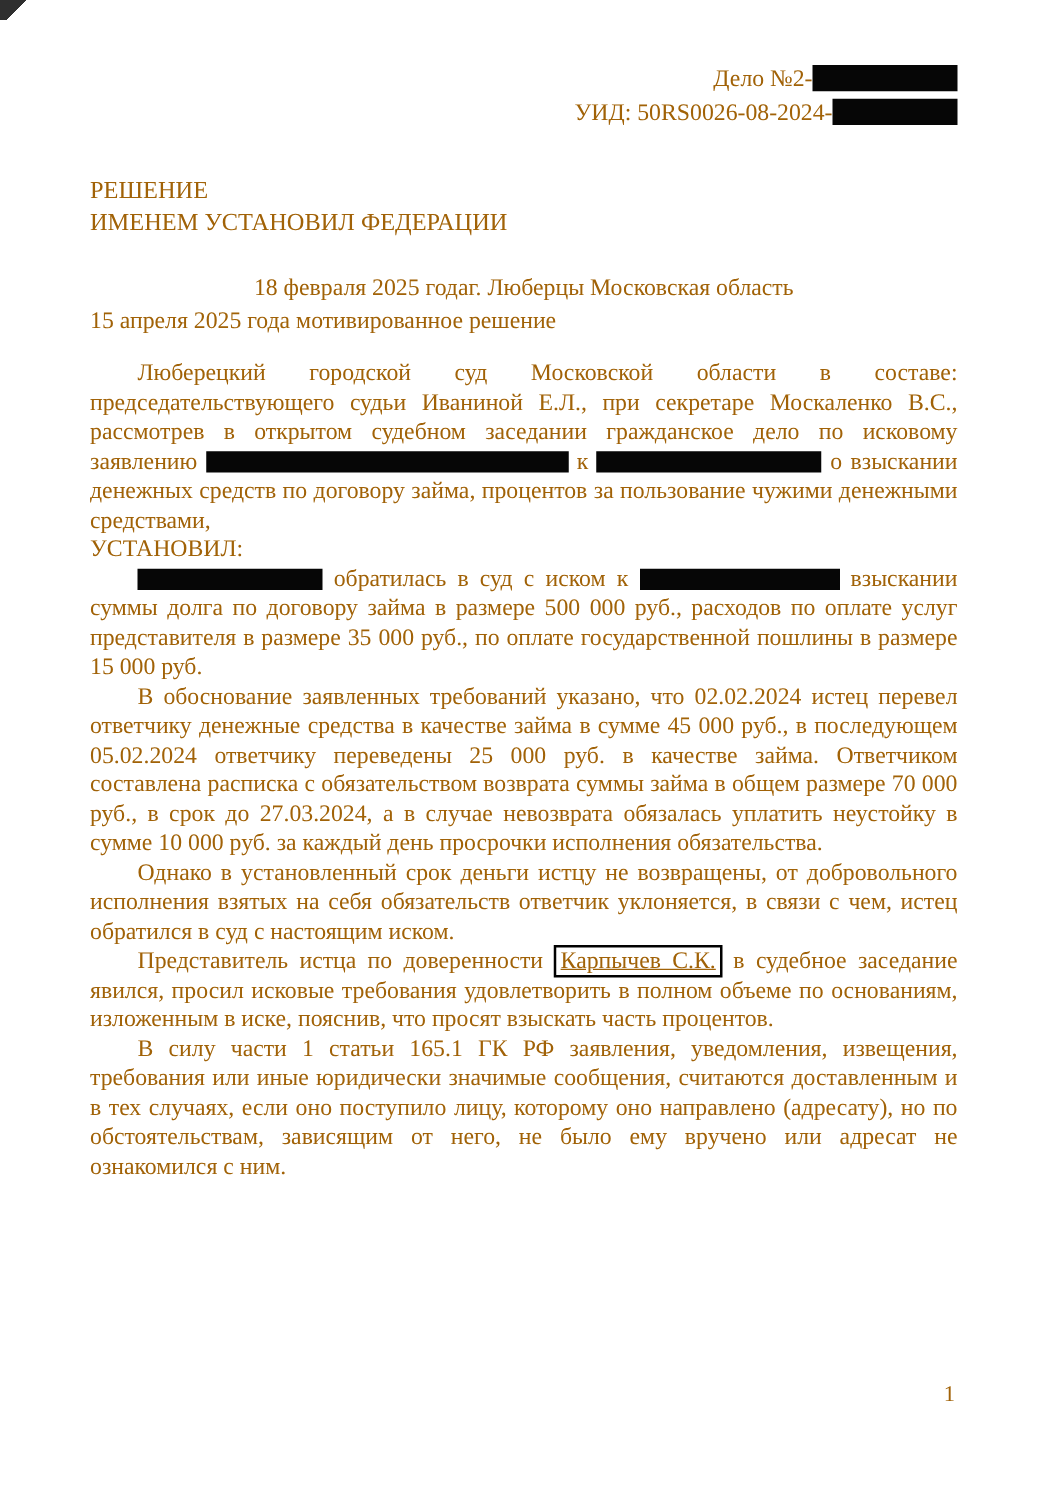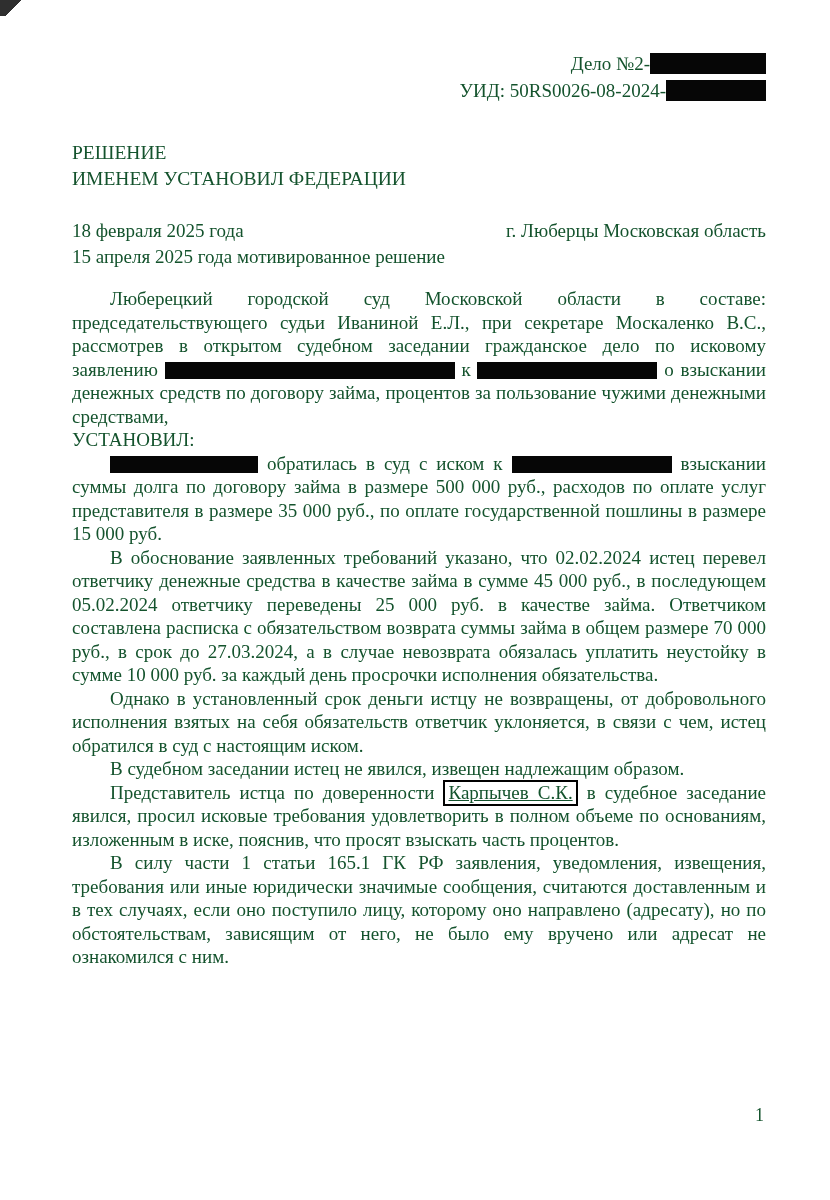--- a/index.html
+++ b/index.html
@@ -3,42 +3,42 @@
 <meta charset="utf-8">
 <style>
   * { box-sizing: border-box; }
   html, body { margin: 0; padding: 0; background: #e9e9e9; }
   .page {
     width: 830px; height: 1200px;
     background: #ffffff;
     position: relative;
     margin: 0 auto;
     font-family: "Liberation Serif", "DejaVu Serif", serif;
-    color: #14532d;
+    color: #a16207;
     padding: 50px 64px 0 72px;
     overflow: hidden;
   }
   .corner-artifact {
     position: absolute; left: 0; top: 0;
     width: 34px; height: 16px;
     background: linear-gradient(135deg, #2f2f2f 0%, #2f2f2f 42%, transparent 43%);
   }
   .header { text-align: right; font-size: 19px; line-height: 27px; }
   .redaction {
     display: inline-block;
     background: #060606;
     vertical-align: -3px;
     height: 17px;
   }
   .header .redaction { height: 21px; vertical-align: -4px; }
   .r-case { width: 116px; }
   .r-uid  { width: 100px; }
   .title { text-align: left; margin-top: 36px; font-size: 19.5px; line-height: 26px; }
   .date-row {
-    display: flex; justify-content: space-between;
+    display: flex; justify-content: center;
     margin-top: 26px; font-size: 19px; line-height: 26px;
   }
   .date-row2 { font-size: 19px; line-height: 26px; }
   .doc-body { margin-top: 17px; font-size: 19px; line-height: 23.5px; }
   .para { margin: 0; text-align: justify; }
   .para.indent { text-indent: 38px; }
   .para.center { text-align: left; text-indent: 0; }
   .boxed {
     border: 2px solid #000;
     padding: 0 3px 1px 3px;
@@ -74,19 +74,18 @@
     <span>г. Люберцы Московская область</span>
   </div>
   <div class="date-row2">15 апреля 2025 года мотивированное решение</div>
 
   <div class="doc-body">
       <p class="para indent">Люберецкий городской суд Московской области в составе: председательствующего судьи Иваниной Е.Л., при секретаре Москаленко В.С., рассмотрев в открытом судебном заседании гражданское дело по исковому заявлению <span class="redaction" style="width: 290px;"></span> к <span class="redaction" style="width: 180px;"></span> о взыскании денежных средств по договору займа, процентов за пользование чужими денежными средствами,</p>
       <p class="para center">УСТАНОВИЛ:</p>
       <p class="para indent"><span class="redaction" style="width: 148px;"></span> обратилась в суд с иском к <span class="redaction" style="width: 160px;"></span> взыскании суммы долга по договору займа в размере 500 000 руб., расходов по оплате услуг представителя в размере 35 000 руб., по оплате государственной пошлины в размере 15 000 руб.</p>
       <p class="para indent">В обоснование заявленных требований указано, что 02.02.2024 истец перевел ответчику денежные средства в качестве займа в сумме 45 000 руб., в последующем 05.02.2024 ответчику переведены 25 000 руб. в качестве займа. Ответчиком составлена расписка с обязательством возврата суммы займа в общем размере 70 000 руб., в срок до 27.03.2024, а в случае невозврата обязалась уплатить неустойку в сумме 10 000 руб. за каждый день просрочки исполнения обязательства.</p>
       <p class="para indent">Однако в установленный срок деньги истцу не возвращены, от добровольного исполнения взятых на себя обязательств ответчик уклоняется, в связи с чем, истец обратился в суд с настоящим иском.</p>
-      <p class="para indent">В судебном заседании истец не явился, извещен надлежащим образом.</p>
       <p class="para indent">Представитель истца по доверенности <span class="boxed">Карпычев С.К.</span> в судебное заседание явился, просил исковые требования удовлетворить в полном объеме по основаниям, изложенным в иске, пояснив, что просят взыскать часть процентов.</p>
       <p class="para indent">В силу части 1 статьи 165.1 ГК РФ заявления, уведомления, извещения, требования или иные юридически значимые сообщения, считаются доставленным и в тех случаях, если оно поступило лицу, которому оно направлено (адресату), но по обстоятельствам, зависящим от него, не было ему вручено или адресат не ознакомился с ним.</p>
     </div>
 
   <div class="page-number">1</div>
 </div>
 
 </body></html>

